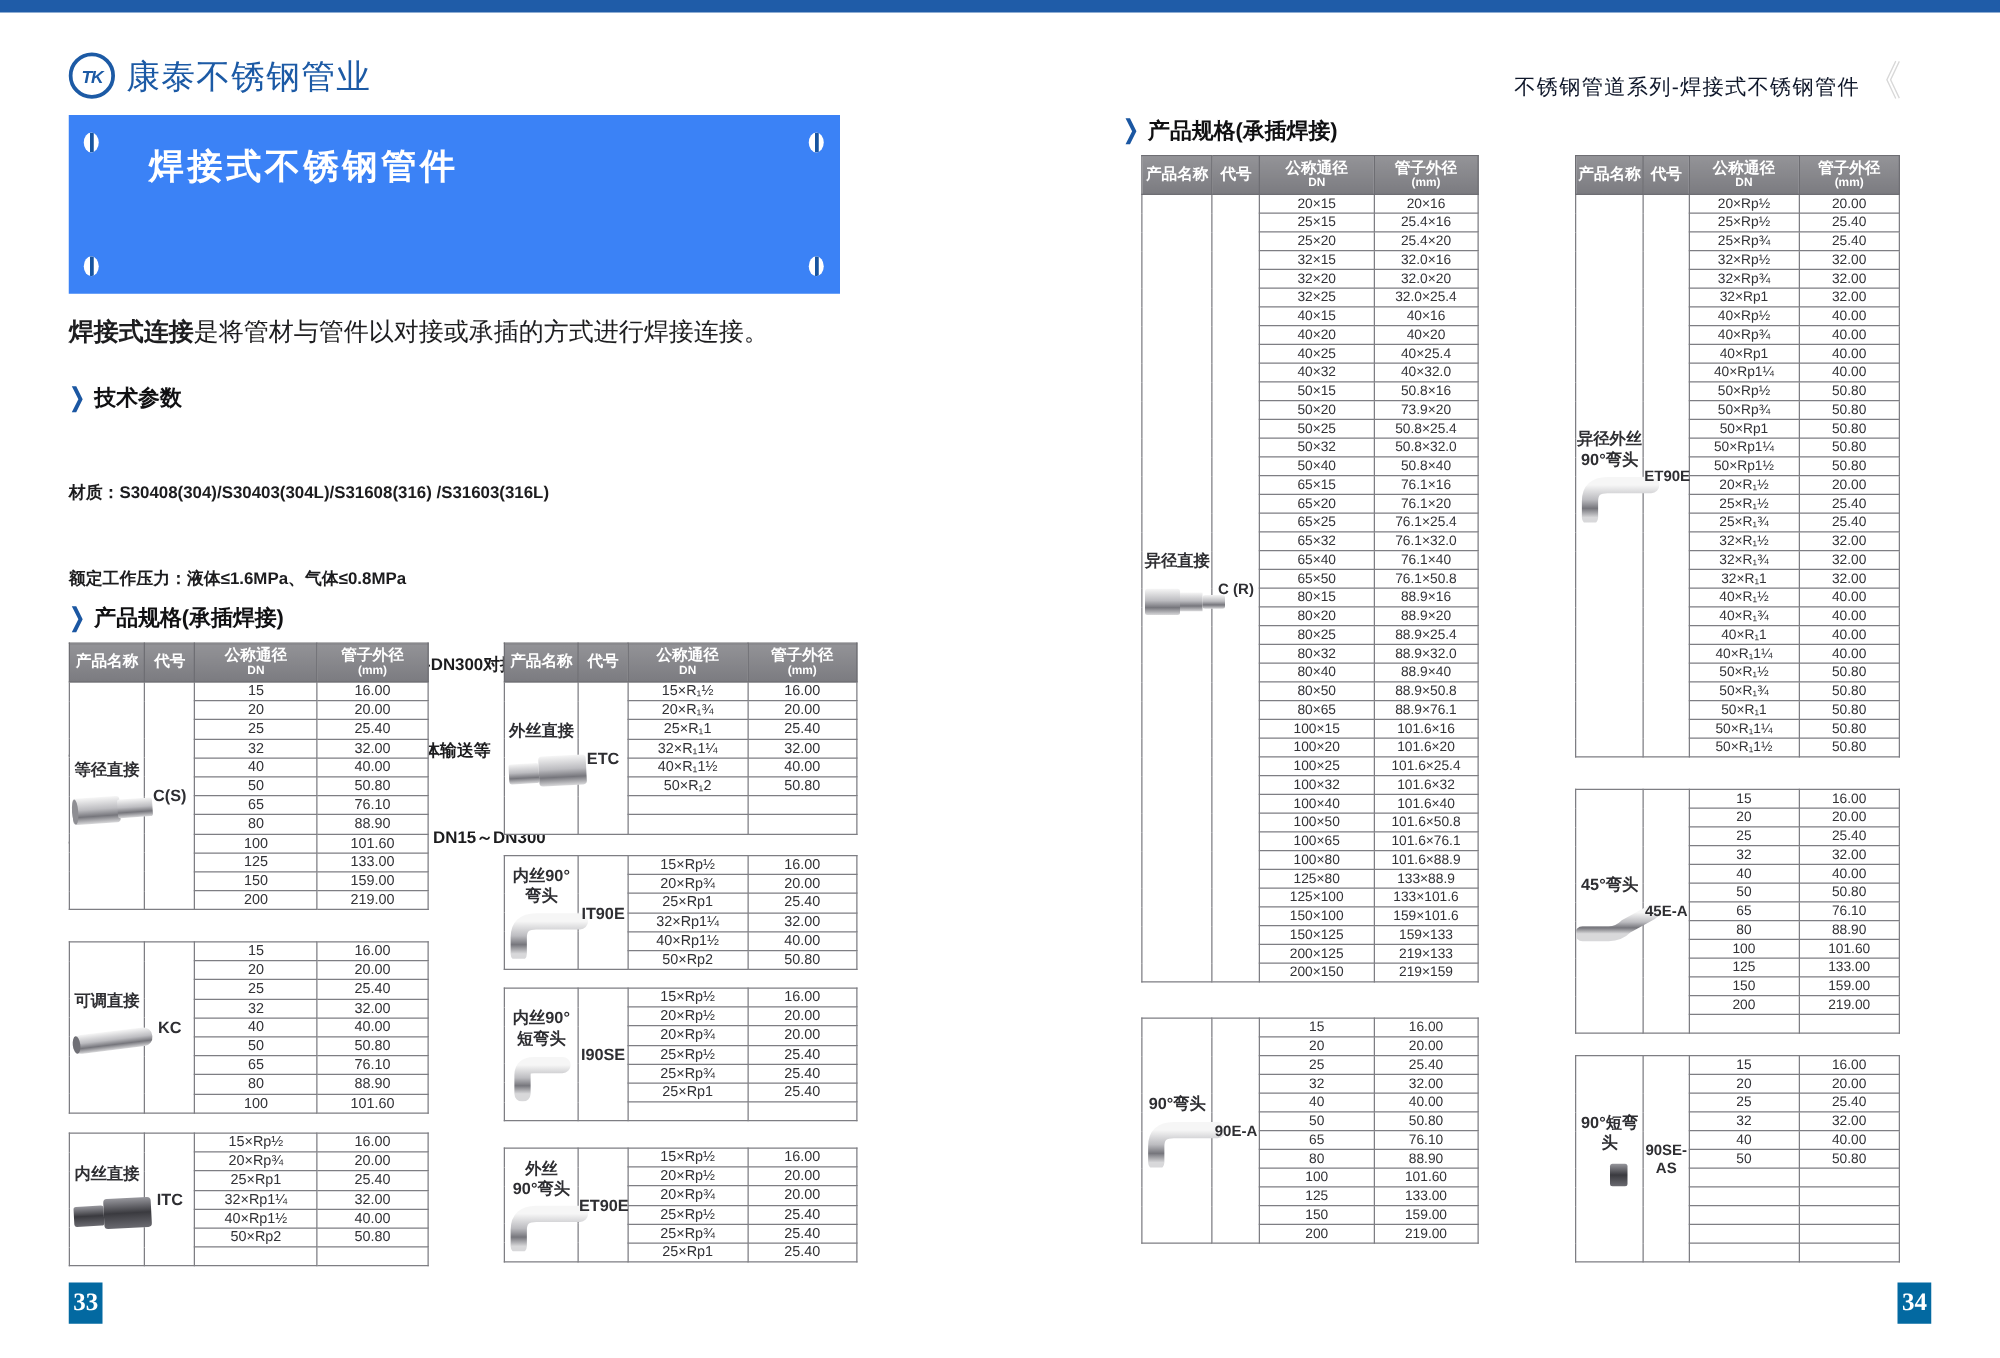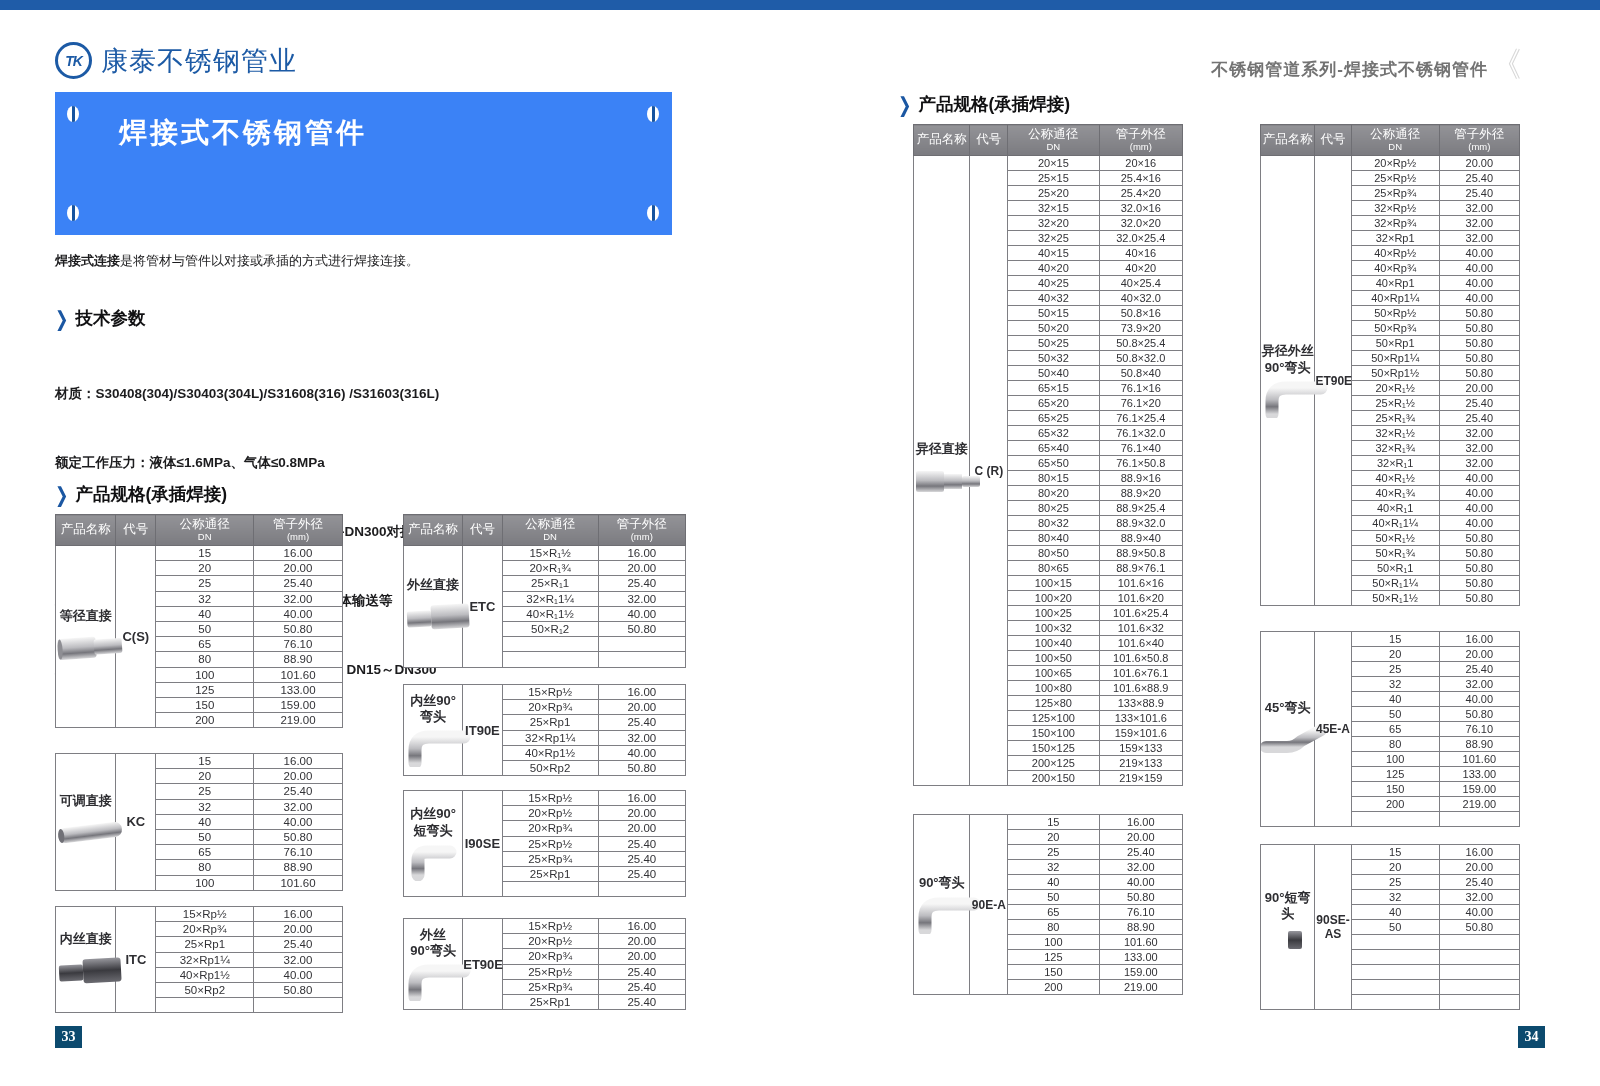--- a/index.html
+++ b/index.html
@@ -11,62 +11,62 @@
   .top-strip{left:0;top:0;width:1600px;height:10px;background:#1f5ca8;}
 
   
   .logo{left:55px;top:42px;display:flex;align-items:center;gap:9px;}
   .logo-badge{width:31px;height:31px;border:3px solid #1c5aa5;border-radius:50%;
       display:flex;align-items:center;justify-content:center;color:#1c5aa5;
       font-style:italic;font-weight:bold;font-size:14px;letter-spacing:-1px;}
   .logo-text{color:#1c5aa5;font-size:27px;font-weight:400;letter-spacing:1px;}
 
   
-  .series-title{top:58px;right:112px;font-size:17px;font-weight:bold;color:#737373;letter-spacing:1px;}
+  .series-title{top:58px;right:112px;font-size:17px;font-weight:normal;color:#0f172a;letter-spacing:1px;}
   .corner-mark{left:1490px;top:42px;font-size:34px;color:#d8d8d8;transform:scaleX(.85);}
 
   
   .banner{left:55px;top:92px;width:617px;height:143px;background:#3b82f6;color:#fff;}
   .banner-title{position:absolute;left:64px;top:22px;font-size:28px;font-weight:900;letter-spacing:3px;}
   .standards{position:absolute;left:66px;top:70px;}
   .standards-label{font-size:12.5px;font-weight:bold;margin-bottom:2px;}
   .standard-line{font-size:12px;line-height:17.5px;}
   .coin{position:absolute;width:12px;height:16px;background:#fff;border-radius:50%;overflow:hidden;}
   .coin .slit{position:absolute;left:4.5px;top:0;width:3px;height:16px;background:#17549f;}
 
   
-  .intro{left:55px;top:252px;font-size:13px;color:#1d1d1f;}
+  .intro{left:55px;top:252px;font-size:20px;color:#1d1d1f;}
   .intro .b{font-weight:bold;}
   .sec-head{display:flex;align-items:center;gap:7px;font-weight:900;font-size:17.5px;color:#101012;}
   .sec-head .chev{color:#1b57a2;font-weight:900;font-size:16px;transform:scaleY(1.3);}
   .tech-head{left:55px;top:306px;}
   .tech-lines{left:55px;top:336px;font-size:13.5px;font-weight:600;color:#1c1c1e;line-height:23px;white-space:pre-wrap;}
   .spec-head-left{left:55px;top:482px;}
   .spec-head-right{left:898px;top:92px;}
 
   
   .spec{width:100%;border-collapse:collapse;table-layout:fixed;background:#fff;}
   .spec th{background:linear-gradient(180deg,#939397,#7b7b80);color:#fff;
-      border:1px solid #6e6e73;height:30px;padding:0;font-weight:normal;line-height:1.1;}
+      border:1px solid #6e6e73;height:30px;padding:0;font-weight:bold;line-height:1.1;}
   .spec th .h1{font-size:12.5px;}
   .spec th .h2{font-size:9.5px;}
   .spec td{border:1px solid #7e7e83;text-align:center;vertical-align:middle;padding:0;color:#323236;}
   .lt tbody tr{height:15.2px;} .rt tbody tr{height:15px;}
   .lt td{font-size:11.5px;} .rt td{font-size:11px;}
   .spec td.namecell{font-size:13px;font-weight:bold;color:#2e2e32;}
   .rt td.namecell{font-size:13px;}
   .spec td.codecell{font-size:13px;font-weight:600;color:#2e2e32;}
   .rt td.codecell{font-size:12px;}
   .pname{line-height:1.25;margin-bottom:4px;}
   .photo svg{display:block;margin:0 auto;}
 
   
-  .pagenum{width:27px;height:22px;background:#0c4a6e;color:#fff;display:flex;align-items:center;
+  .pagenum{width:27px;height:33px;background:#0369a1;color:#fff;display:flex;align-items:center;
       justify-content:center;font-family:"Liberation Serif","DejaVu Serif",serif;
-      font-weight:bold;font-size:14px;}
+      font-weight:bold;font-size:20px;}
   .pn-left{left:55px;top:1026px;} .pn-right{left:1518px;top:1026px;}
 </style>
 </head>
 <body>
 
 <div class="page">
 
   <div class="abs top-strip"></div>
 
   <div class="abs logo">

